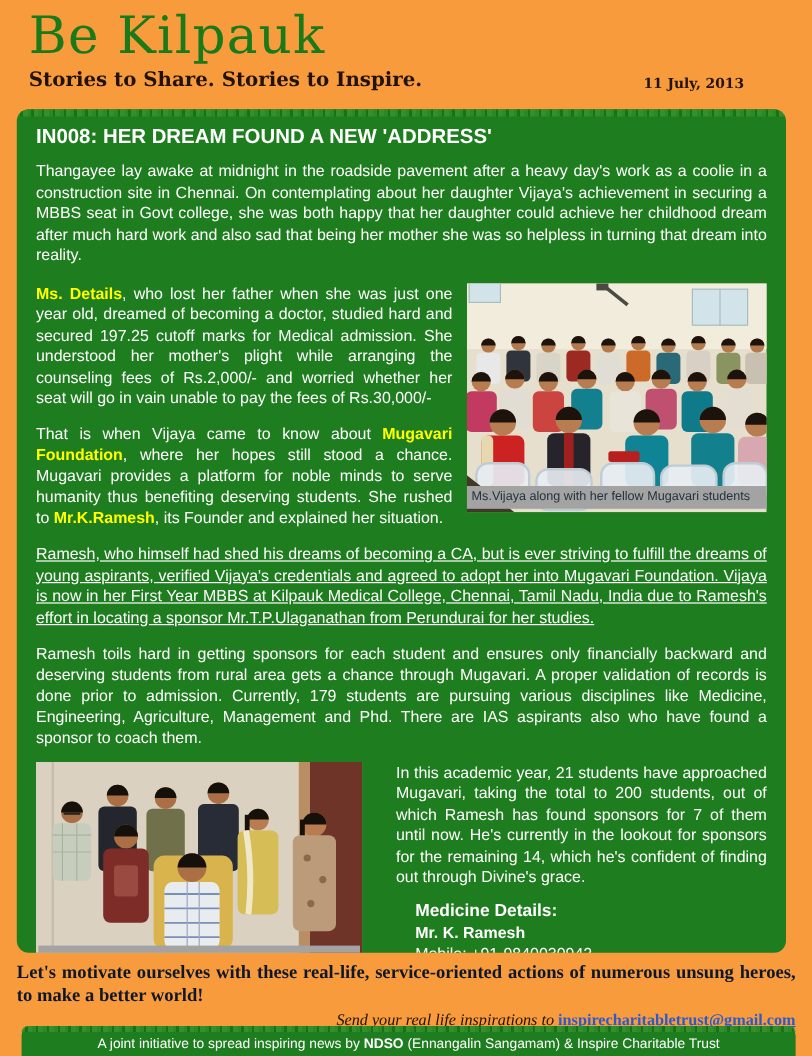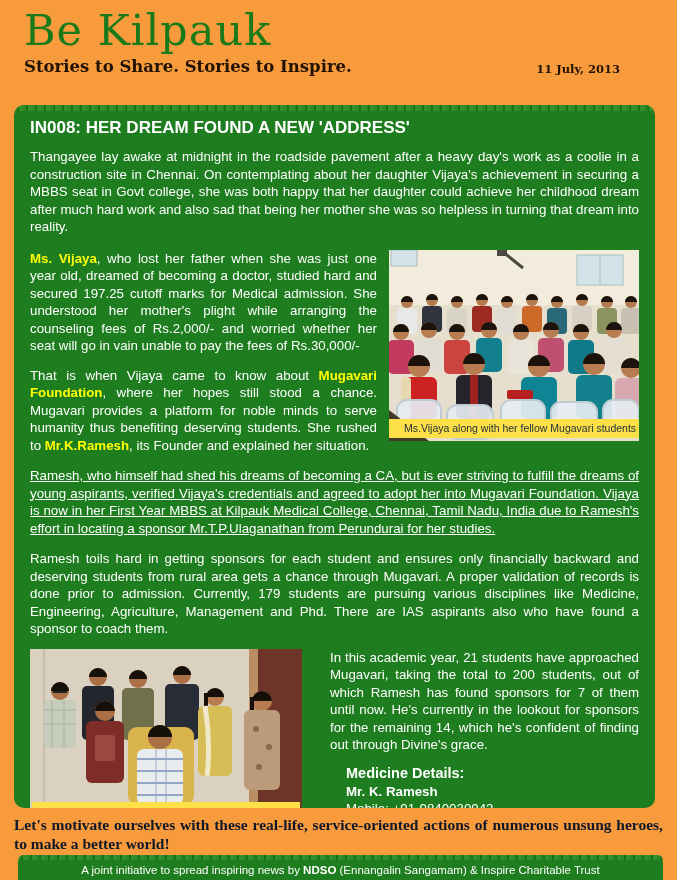--- a/index.html
+++ b/index.html
@@ -28,21 +28,21 @@
     font-family:"DejaVu Serif", serif;
     font-weight:bold; font-size:16.5px; color:#211202;
   }
   .date {
     font-family:"DejaVu Serif", serif;
     font-weight:bold; font-size:11.5px; color:#211202;
   }
   
   .panel {
     position:relative;
-    margin:14px 22px 0 14px;
+    margin:0 22px 0 14px;
     width:641px; height:703px;
     background:#1E7D1E;
     border-radius:10px;
     padding:10px 16px 0 16px;
     overflow:hidden;
   }
   .panel::before {
     content:""; position:absolute; top:0; left:0; right:0; height:6px;
     border-radius:10px 10px 0 0;
     background:repeating-linear-gradient(90deg,#2f8c27 0 3px,#166f16 3px 5px,#3a9330 5px 9px);
@@ -57,22 +57,22 @@
   .hl { color:#FFFF00; font-weight:bold; }
   .para1 { margin-top:10px; }
   .cols { display:flex; margin-top:14px; }
   .col-left { width:349px; margin-right:12px; }
   .para3 { margin-top:12px; }
   .photo { position:relative; flex-shrink:0; overflow:hidden; }
   .photo svg { display:block; }
   .photo1 { width:250px; height:191px; }
   .photo-caption {
     position:absolute; left:0; right:0; bottom:3px; height:19px;
-    background:#fde047; color:#24323C;
-    font-size:10.5px; line-height:19px; padding-left:15px;
+    background:#a3a3a3; color:#24323C;
+    font-size:10.5px; line-height:19px; padding-left:4px;
     white-space:nowrap; overflow:hidden;
   }
   .para4 { margin-top:13px;text-decoration:underline; }
   .para5 { margin-top:13px; }
   .bottom-section { display:flex; margin-top:11px; }
   .photo2 { width:272px; height:178px; }
   .photo2 .photo-caption { left:2px; right:2px; height:22px; font-size:12px; line-height:22px; }
   .bottom-right { flex:1; margin-left:28px; }
   .contact { margin-top:10px; padding-left:16px; }
   .contact-heading { color:#FFFFFF; font-size:14.5px; font-weight:bold; line-height:19px; }
@@ -119,21 +119,21 @@
 </div>
 
 <div class="panel">
 
   <div class="headline">IN008: HER DREAM FOUND A NEW 'ADDRESS'</div>
 
   <p class="body-text para1">Thangayee lay awake at midnight in the roadside pavement after a heavy day's work as a coolie in a construction site in Chennai. On contemplating about her daughter Vijaya's achievement in securing a MBBS seat in Govt college, she was both happy that her daughter could achieve her childhood dream after much hard work and also sad that being her mother she was so helpless in turning that dream into reality.</p>
 
   <div class="cols">
     <div class="col-left">
-      <p class="body-text"><span class="hl">Ms. Vijaya</span><span>, who lost her father when she was just one year old, dreamed of becoming a doctor, studied hard and secured 197.25 cutoff marks for Medical admission. She understood her mother's plight while arranging the counseling fees of Rs.2,000/- and worried whether her seat will go in vain unable to pay the fees of Rs.30,000/-</span></p>
+      <p class="body-text"><span class="hl">Ms. Details</span><span>, who lost her father when she was just one year old, dreamed of becoming a doctor, studied hard and secured 197.25 cutoff marks for Medical admission. She understood her mother's plight while arranging the counseling fees of Rs.2,000/- and worried whether her seat will go in vain unable to pay the fees of Rs.30,000/-</span></p>
       <p class="body-text para3"><span>That is when Vijaya came to know about </span><span class="hl">Mugavari Foundation</span><span>, where her hopes still stood a chance. Mugavari provides a platform for noble minds to serve humanity thus benefiting deserving students. She rushed to </span><span class="hl">Mr.K.Ramesh</span><span>, its Founder and explained her situation.</span></p>
     </div>
 
     <div class="photo photo1">
       <svg viewBox="0 0 250 191" width="250" height="191">
         <rect width="250" height="191" fill="#e6dfcd"></rect>
         <rect width="250" height="55" fill="#f2ecdc"></rect>
         <rect x="188" y="5" width="46" height="30" fill="#d2e4ea" stroke="#a8bcbc"></rect>
         <line x1="211" y1="5" x2="211" y2="35" stroke="#a8bcbc"></line>
         <rect x="2" y="0" width="26" height="16" fill="#d2e4ea" stroke="#a8bcbc"></rect>

